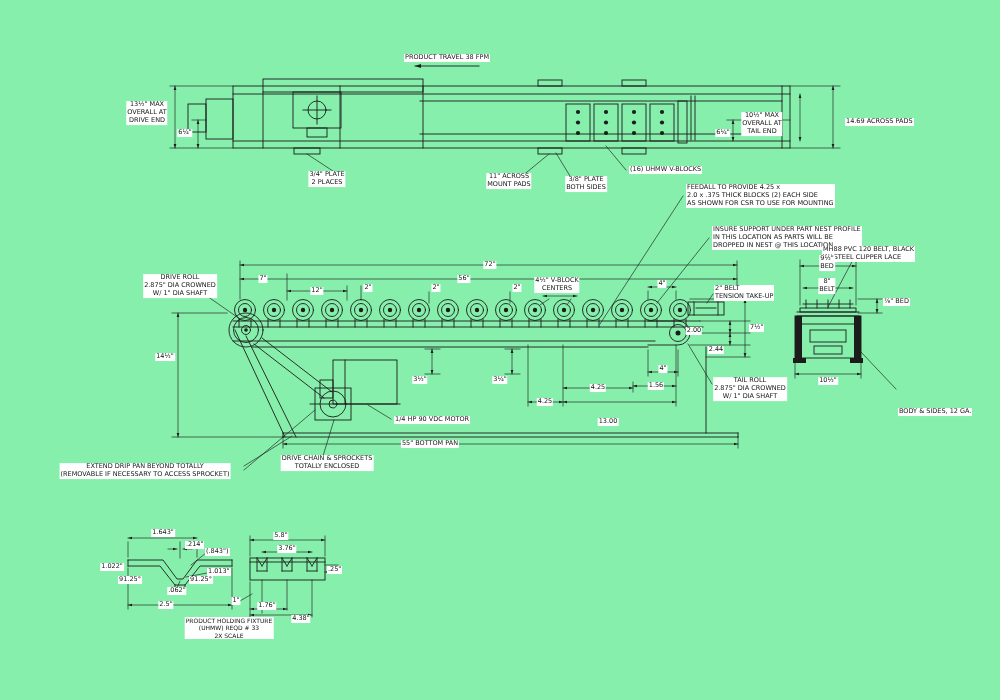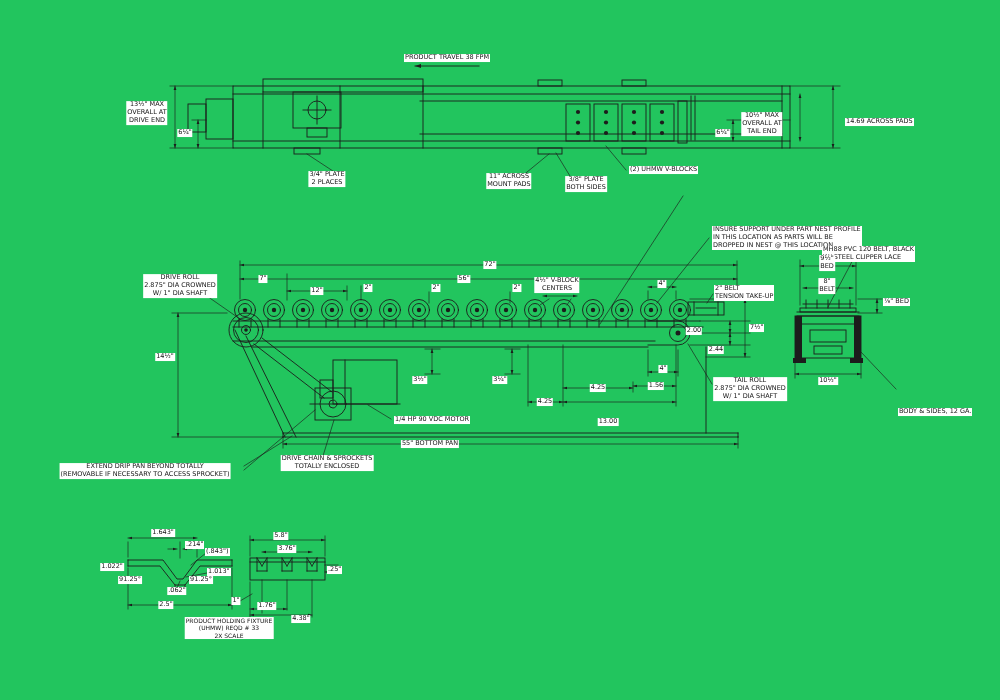--- a/index.html
+++ b/index.html
@@ -1,16 +1,16 @@
 <!DOCTYPE html>
 <html><head>
 <meta charset="utf-8">
 <style>
   html,body{margin:0;padding:0;background:#fff;}
-  .sheet{position:relative;width:1000px;height:700px;background:#22c55e;overflow:hidden;
+  .sheet{position:relative;width:1000px;height:700px;background:#86efac;overflow:hidden;
          font-family:"DejaVu Sans",sans-serif;}
   .sheet svg{position:absolute;left:0;top:0;}
   .g-ln{fill:none;stroke:#1c1c1c;stroke-width:0.9;stroke-linecap:square;}
   .thin{stroke-width:0.65;}
   .dim{marker-start:url(#ar);marker-end:url(#ar);stroke-width:0.65;}
   .lbl{position:absolute;font-size:6.5px;line-height:1.22;color:#141414;
        white-space:pre-line;background:#ffffff;padding:0 1px;text-align:center;z-index:2;}
   .c{transform:translate(-50%,-50%);}
   .l{transform:translateY(-50%);text-align:left;}
   .tl{text-align:left;}
@@ -295,27 +295,30 @@
 <div class="lbl c" style="left:147px;top:113px">13½" MAX
 OVERALL AT
 DRIVE END</div>
 <div class="lbl c" style="left:185px;top:133px">6¼"</div>
 <div class="lbl c" style="left:327px;top:179px">3/4" PLATE
 2 PLACES</div>
 <div class="lbl c" style="left:509px;top:181px">11" ACROSS
 MOUNT PADS</div>
 <div class="lbl c" style="left:586px;top:184px">3/8" PLATE
 BOTH SIDES</div>
-<div class="lbl l" style="left:629px;top:170px">(2) UHMW V-BLOCKS</div>
+<div class="lbl l" style="left:629px;top:170px">(16) UHMW V-BLOCKS</div>
 <div class="lbl c" style="left:762px;top:124px">10½" MAX
 OVERALL AT
 TAIL END</div>
 <div class="lbl c" style="left:723px;top:133px">6¼"</div>
 <div class="lbl l" style="left:845px;top:122px">14.69 ACROSS PADS</div>
 
+<div class="lbl tl" style="left:686px;top:184px">FEEDALL TO PROVIDE 4.25 x
+2.0 x .375 THICK BLOCKS (2) EACH SIDE
+AS SHOWN FOR CSR TO USE FOR MOUNTING</div>
 <div class="lbl tl" style="left:712px;top:226px">INSURE SUPPORT UNDER PART NEST PROFILE
 IN THIS LOCATION AS PARTS WILL BE
 DROPPED IN NEST @ THIS LOCATION</div>
 
 <div class="lbl c" style="left:490px;top:265px">72"</div>
 <div class="lbl c" style="left:263px;top:279px">7"</div>
 <div class="lbl c" style="left:464px;top:279px">56"</div>
 <div class="lbl c" style="left:317px;top:291px">12"</div>
 <div class="lbl c" style="left:368px;top:288px">2"</div>
 <div class="lbl c" style="left:436px;top:288px">2"</div>

